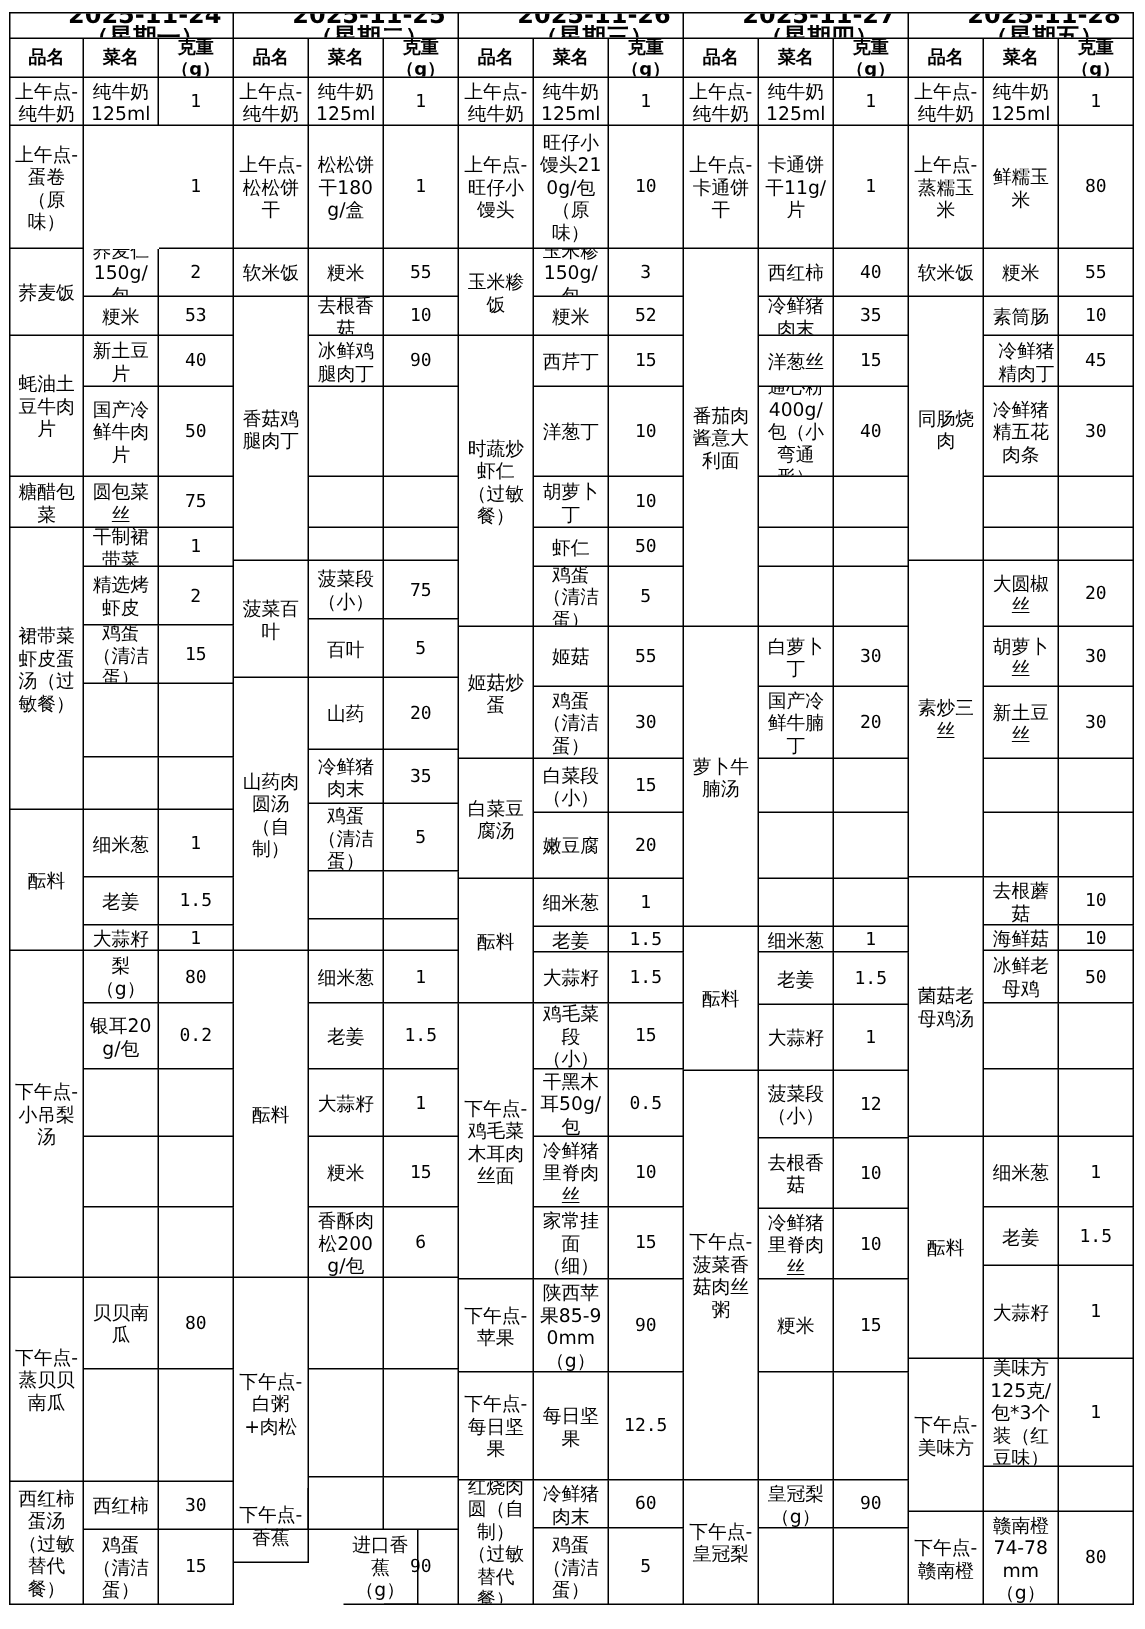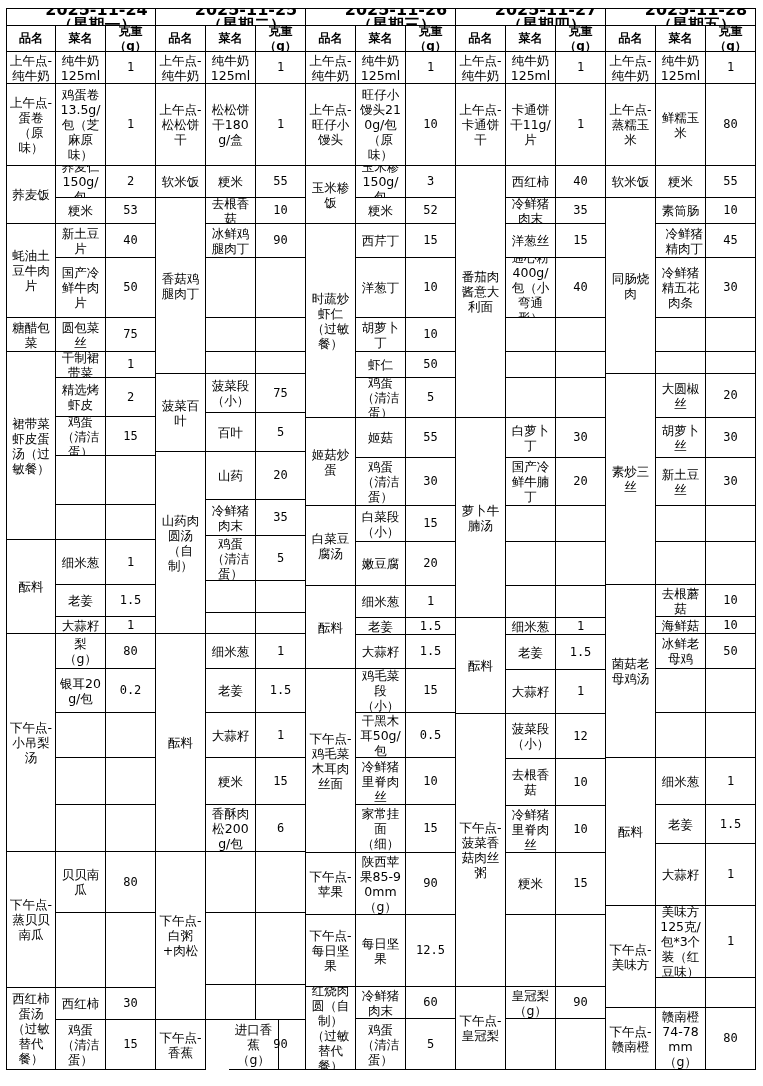--- a/index.html
+++ b/index.html
@@ -21,21 +21,20 @@
 <div class="sheet" id="sheet">
     <div class="day" style="left: 0px;">
       <div class="cell hdr-date first-col" style="left: 0px; top: 0px; width: 150px; height: 18px;">2025-11-24（星期一）</div>
       <div class="cell hdr-col first-col" style="left: 0px; top: 18px; width: 50px; height: 26px;">品名</div>
       <div class="cell hdr-col" style="left: 50px; top: 18px; width: 50px; height: 26px;">菜名</div>
       <div class="cell hdr-col" style="left: 100px; top: 18px; width: 50px; height: 26px;">克重（g）</div>
       <div class="cell dish first-col" style="left: 0px; top: 44px; width: 50px; height: 32px;">上午点-纯牛奶</div>
       <div class="cell ingr" style="left: 50px; top: 44px; width: 50px; height: 32px;">纯牛奶125ml</div>
       <div class="cell num" style="left: 100px; top: 44px; width: 50px; height: 32px;">1</div>
       <div class="cell dish first-col" style="left: 0px; top: 76px; width: 50px; height: 82px;">上午点-蛋卷（原味）</div>
-      <div class="cell ingr" style="left: 50px; top: 76px; width: 50px; height: 82px;">鸡蛋卷13.5g/包（芝麻原味）</div>
       <div class="cell num" style="left: 100px; top: 76px; width: 50px; height: 82px;">1</div>
       <div class="cell dish first-col" style="left: 0px; top: 158px; width: 50px; height: 58px;">荞麦饭</div>
       <div class="cell ingr" style="left: 50px; top: 158px; width: 50px; height: 32px;">荞麦仁150g/包</div>
       <div class="cell num" style="left: 100px; top: 158px; width: 50px; height: 32px;">2</div>
       <div class="cell ingr" style="left: 50px; top: 190px; width: 50px; height: 26px;">粳米</div>
       <div class="cell num" style="left: 100px; top: 190px; width: 50px; height: 26px;">53</div>
       <div class="cell dish first-col" style="left: 0px; top: 216px; width: 50px; height: 94px;">蚝油土豆牛肉片</div>
       <div class="cell ingr" style="left: 50px; top: 216px; width: 50px; height: 34px;">新土豆片</div>
       <div class="cell num" style="left: 100px; top: 216px; width: 50px; height: 34px;">40</div>
       <div class="cell ingr" style="left: 50px; top: 250px; width: 50px; height: 60px;">国产冷鲜牛肉片</div>
@@ -135,21 +134,21 @@
       <div class="cell num" style="left: 100px; top: 750px; width: 50px; height: 47px;">15</div>
       <div class="cell ingr" style="left: 50px; top: 797px; width: 50px; height: 47px;">香酥肉松200g/包</div>
       <div class="cell num" style="left: 100px; top: 797px; width: 50px; height: 47px;">6</div>
       <div class="cell dish" style="left: 0px; top: 844px; width: 50px; height: 168px;">下午点-白粥+肉松</div>
       <div class="cell ingr" style="left: 50px; top: 844px; width: 50px; height: 61px;"></div>
       <div class="cell num" style="left: 100px; top: 844px; width: 50px; height: 61px;"></div>
       <div class="cell ingr" style="left: 50px; top: 905px; width: 50px; height: 72px;"></div>
       <div class="cell num" style="left: 100px; top: 905px; width: 50px; height: 72px;"></div>
       <div class="cell ingr" style="left: 50px; top: 977px; width: 50px; height: 35px;"></div>
       <div class="cell num" style="left: 100px; top: 977px; width: 50px; height: 35px;"></div>
-      <div class="cell dish" style="left: 0px; top: 1012px; width: 50px; height: 50px;">下午点-香蕉</div>
+      <div class="cell dish" style="left: 0px; top: 984px; width: 50px; height: 50px;">下午点-香蕉</div>
       <div class="cell ingr" style="left: 50px; top: 1012px; width: 50px; height: 50px; margin-left: 23px;">进口香蕉（g）</div>
       <div class="cell num" style="left: 100px; top: 1012px; width: 50px; height: 50px;">90</div>
     </div>
     <div class="day" style="left: 300px;">
       <div class="cell hdr-date" style="left: 0px; top: 0px; width: 150px; height: 18px;">2025-11-26（星期三）</div>
       <div class="cell hdr-col" style="left: 0px; top: 18px; width: 50px; height: 26px;">品名</div>
       <div class="cell hdr-col" style="left: 50px; top: 18px; width: 50px; height: 26px;">菜名</div>
       <div class="cell hdr-col" style="left: 100px; top: 18px; width: 50px; height: 26px;">克重（g）</div>
       <div class="cell dish" style="left: 0px; top: 44px; width: 50px; height: 32px;">上午点-纯牛奶</div>
       <div class="cell ingr" style="left: 50px; top: 44px; width: 50px; height: 32px;">纯牛奶125ml</div>

